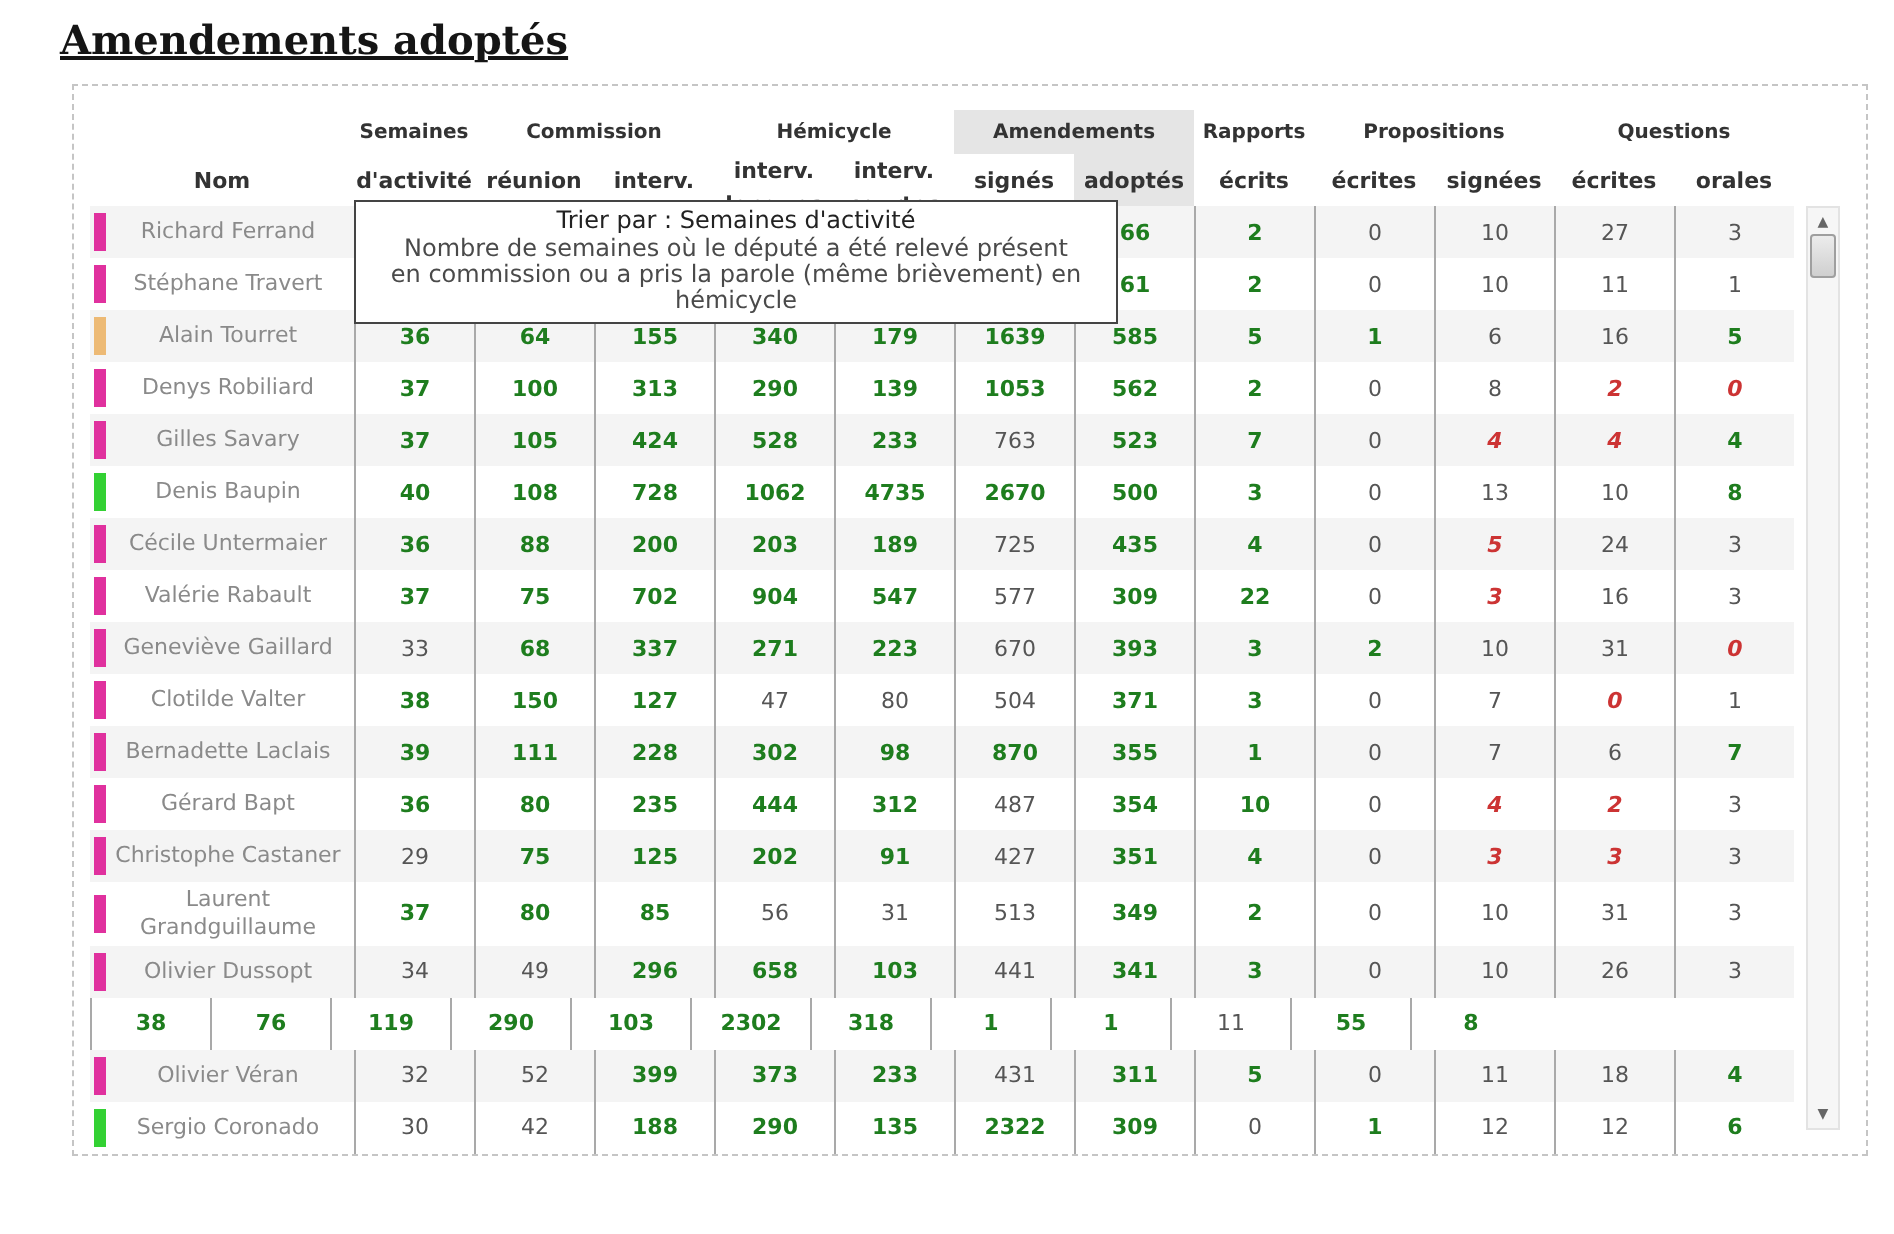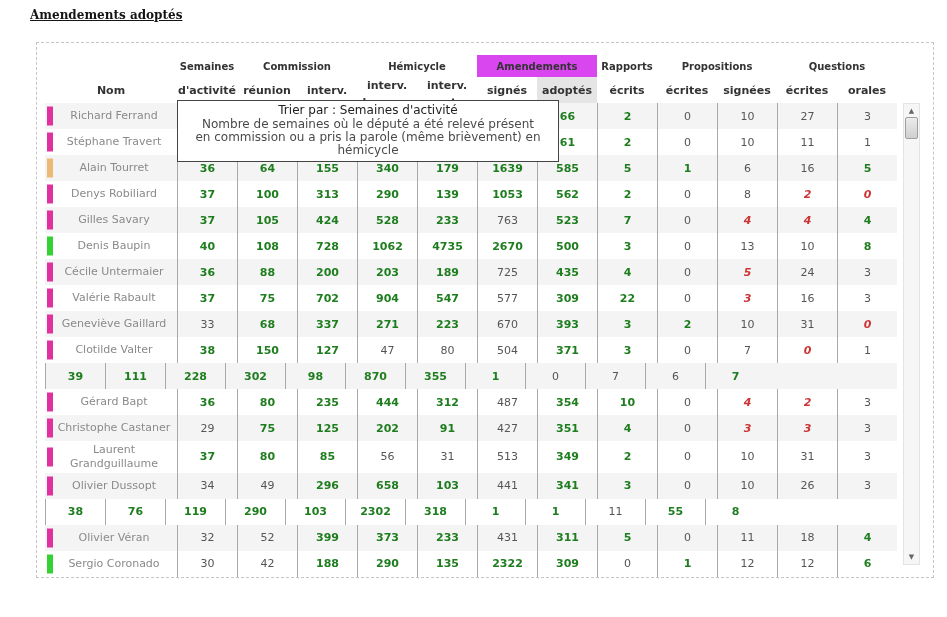--- a/index.html
+++ b/index.html
@@ -1,29 +1,29 @@
 <!DOCTYPE html>
 <html><head>
 <meta charset="utf-8">
 <style>
   * { box-sizing: border-box; margin: 0; padding: 0; }
   html,body { width:947px; height:617px; background:#fff; overflow:hidden;
     font-family:"DejaVu Sans","Liberation Sans",sans-serif; position:relative; }
 
   .page-title { position:absolute; left:30px; top:8px;
-    font-family:"DejaVu Serif","Liberation Serif",serif; font-size:12px;
+    font-family:"DejaVu Serif","Liberation Serif",serif; font-size:20px;
     font-weight:bold; text-decoration:underline; color:#151515; }
 
   .panel { position:absolute; left:36px; top:42px; width:898px; height:536px;
     border:1px dashed #c5c5c5; background:#fff; }
 
   .thead-groups { position:absolute; left:8px; top:12px; height:22px; display:flex; }
   .group-cell { display:flex; align-items:center; justify-content:center;
     font-size:10px; font-weight:bold; color:#333; }
-  .group-cell.hl { background:#d946ef; }
+  .group-cell.hl { background:#e5e5e5; }
 
   .thead-sub { position:absolute; left:8px; top:34px; height:26px; display:flex; }
   .sub-cell { position:relative; display:flex; align-items:center; justify-content:center;
     font-size:11px; font-weight:bold; color:#333; width:60px; cursor:pointer; }
   .sub-cell.hl { background:#e5e5e5; }
   .sub-cell .line2 { position:absolute; top:19px; left:0; width:100%;
     text-align:center; font-size:11px; font-weight:bold; color:#333; }
 
   .tbody { position:absolute; left:8px; top:60px; width:852px; }
   .row { display:flex; align-items:stretch; min-height:26px; position:relative; background:#fff; }
@@ -288,20 +288,24 @@
         <div class="num-cell v-gray">80</div>
         <div class="num-cell v-gray">504</div>
         <div class="num-cell v-green">371</div>
         <div class="num-cell v-green">3</div>
         <div class="num-cell v-gray">0</div>
         <div class="num-cell v-gray">7</div>
         <div class="num-cell v-red">0</div>
         <div class="num-cell v-gray">1</div>
       </div>
       <div class="row odd">
+        <div class="name-cell">
+          <span class="bar" style="background: rgb(224, 49, 158);"></span>
+          <span>Bernadette Laclais</span>
+        </div>
         <div class="num-cell v-green">39</div>
         <div class="num-cell v-green">111</div>
         <div class="num-cell v-green">228</div>
         <div class="num-cell v-green">302</div>
         <div class="num-cell v-green">98</div>
         <div class="num-cell v-green">870</div>
         <div class="num-cell v-green">355</div>
         <div class="num-cell v-green">1</div>
         <div class="num-cell v-gray">0</div>
         <div class="num-cell v-gray">7</div>

